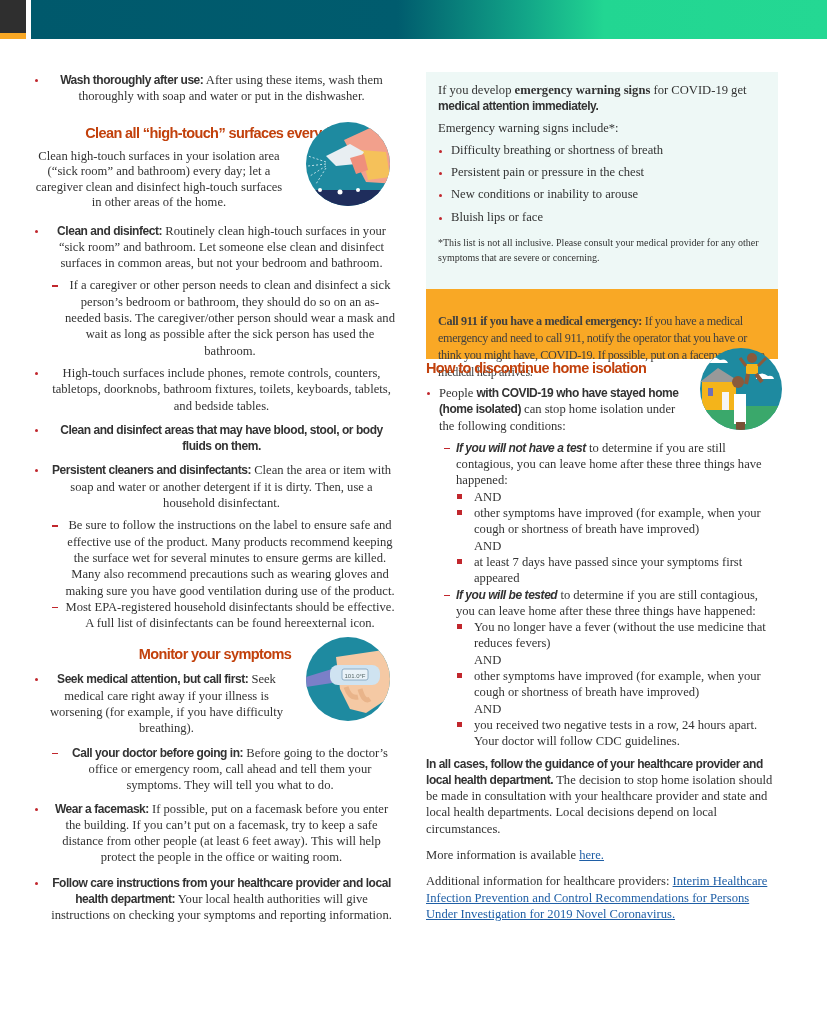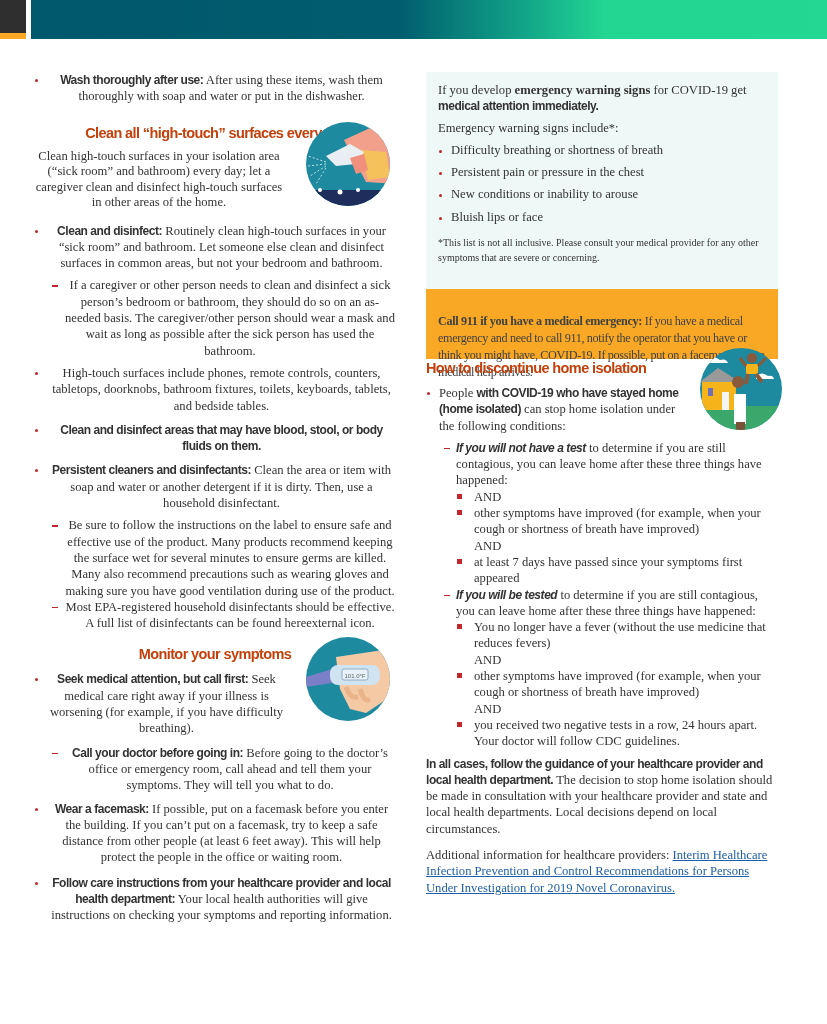--- a/index.html
+++ b/index.html
@@ -189,16 +189,19 @@
       </li>
       <li class="b3"><span>You no longer have a fever (without the use medicine that reduces fevers)</span><span class="and">AND</span></li>
       <li class="b3"><span>other symptoms have improved (for example, when your cough or shortness of breath have improved)</span><span class="and">AND</span></li>
       <li class="b3"><span>you received two negative tests in a row, 24 hours apart. Your doctor will follow CDC guidelines.</span></li>
     </ul>
 
     <p style="margin-top:6px;">
       <span class="sans-b">In all cases, follow the guidance of your healthcare provider and local health department.</span><span> The decision to stop home isolation should be made in consultation with your healthcare provider and state and local health departments. Local decisions depend on local circumstances.</span>
     </p>
     <p style="margin-top:10px;">
+      <span>More information is available </span><a class="link" href="#">here.</a>
+    </p>
+    <p style="margin-top:10px;">
       <span>Additional information for healthcare providers: </span><a class="link" href="#">Interim Healthcare Infection Prevention and Control Recommendations for Persons Under Investigation for 2019 Novel Coronavirus.</a>
     </p>
   </div>
 </div>
 
 </body></html>

